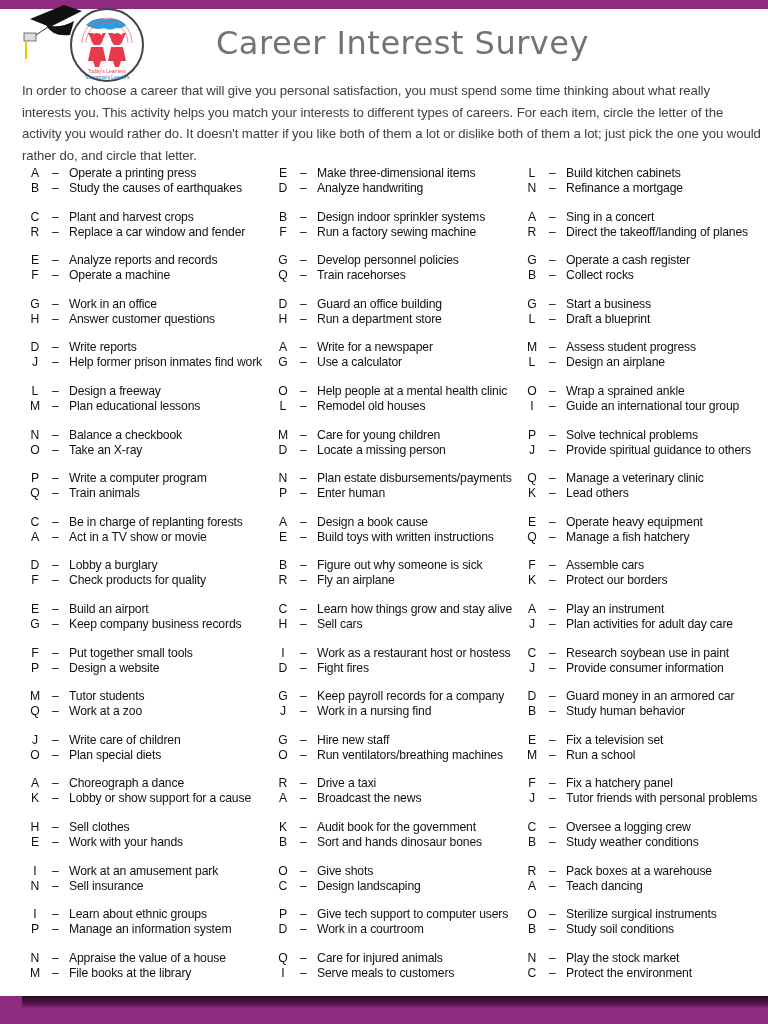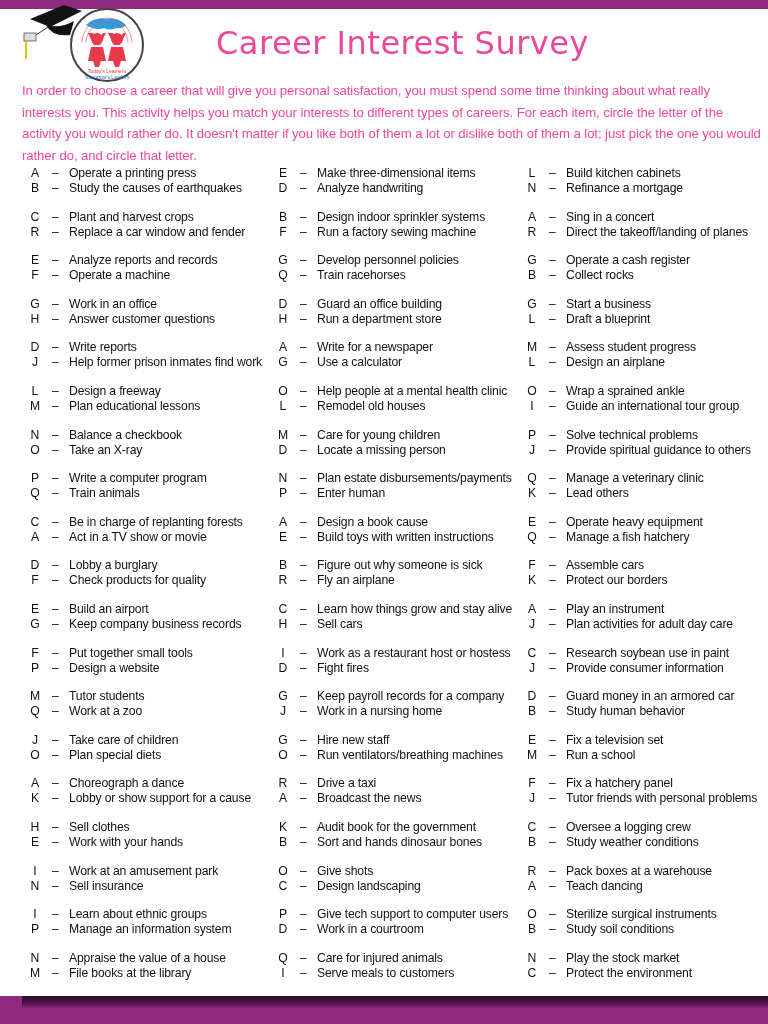--- a/index.html
+++ b/index.html
@@ -5,25 +5,25 @@
     * { margin: 0; padding: 0; box-sizing: border-box; }
     html, body { width: 768px; height: 1024px; overflow: hidden; background: #ffffff; }
     body { position: relative; font-family: "Liberation Sans", "DejaVu Sans", sans-serif; color: #111; }
 
     .top-bar { position: absolute; left: 0; top: 0; width: 768px; height: 9px; background: #8e2a80; }
     .bottom-bar { position: absolute; left: 0; top: 996px; width: 768px; height: 28px; background: #8e2a80; }
     .bottom-shadow { position: absolute; left: 22px; top: 996px; width: 746px; height: 12px;
       background: linear-gradient(#2a0a25, #5a1850 70%, #8e2a80); }
 
     .logo { position: absolute; left: 20px; top: 5px; width: 135px; height: 78px; }
-    .title { position: absolute; left: 216px; top: 24px; font-size: 32px; color: #ec4899;
+    .title { position: absolute; left: 216px; top: 24px; font-size: 32px; color: #737373;
       font-family: "DejaVu Sans", sans-serif; font-weight: normal; letter-spacing: 0.5px; }
 
     .intro { position: absolute; left: 22px; top: 80px; width: 740px; font-size: 13.2px; line-height: 21.7px;
-      color: #ec4899; font-family: "Liberation Sans", sans-serif; letter-spacing: -0.1px; }
+      color: #404040; font-family: "Liberation Sans", sans-serif; letter-spacing: -0.1px; }
 
     .col { position: absolute; top: 166px; }
     .col-1 { left: 28px; }
     .col-2 { left: 276px; }
     .col-3 { left: 525px; }
 
     .pair { position: absolute; left: 0; height: 32px; }
     .row { display: flex; height: 15px; font-size: 12.2px; line-height: 15px; white-space: nowrap;
       font-family: "Liberation Sans", sans-serif; color: #111; }
     .letter { width: 14px; text-align: center; }
@@ -220,21 +220,21 @@
       <div class="row">
         <span class="letter">Q</span>
         <span class="dash">–</span>
         <span class="activity">Work at a zoo</span>
       </div>
     </div>
     <div class="pair" style="top: 566.8px;">
       <div class="row">
         <span class="letter">J</span>
         <span class="dash">–</span>
-        <span class="activity">Take care of children</span>
+        <span class="activity">Write care of children</span>
       </div>
       <div class="row">
         <span class="letter">O</span>
         <span class="dash">–</span>
         <span class="activity">Plan special diets</span>
       </div>
     </div>
     <div class="pair" style="top: 610.4px;">
       <div class="row">
         <span class="letter">A</span>
@@ -443,21 +443,21 @@
     </div>
     <div class="pair" style="top: 523.2px;">
       <div class="row">
         <span class="letter">G</span>
         <span class="dash">–</span>
         <span class="activity">Keep payroll records for a company</span>
       </div>
       <div class="row">
         <span class="letter">J</span>
         <span class="dash">–</span>
-        <span class="activity">Work in a nursing home</span>
+        <span class="activity">Work in a nursing find</span>
       </div>
     </div>
     <div class="pair" style="top: 566.8px;">
       <div class="row">
         <span class="letter">G</span>
         <span class="dash">–</span>
         <span class="activity">Hire new staff</span>
       </div>
       <div class="row">
         <span class="letter">O</span>

